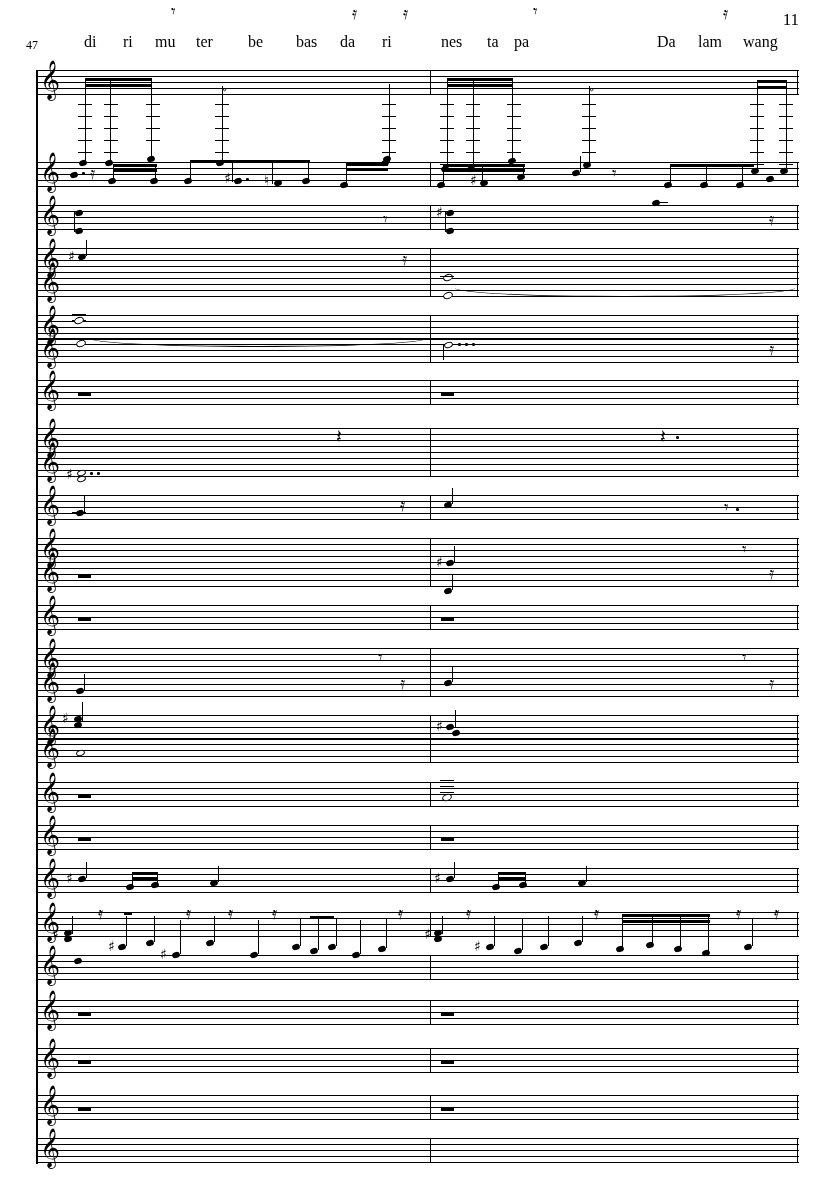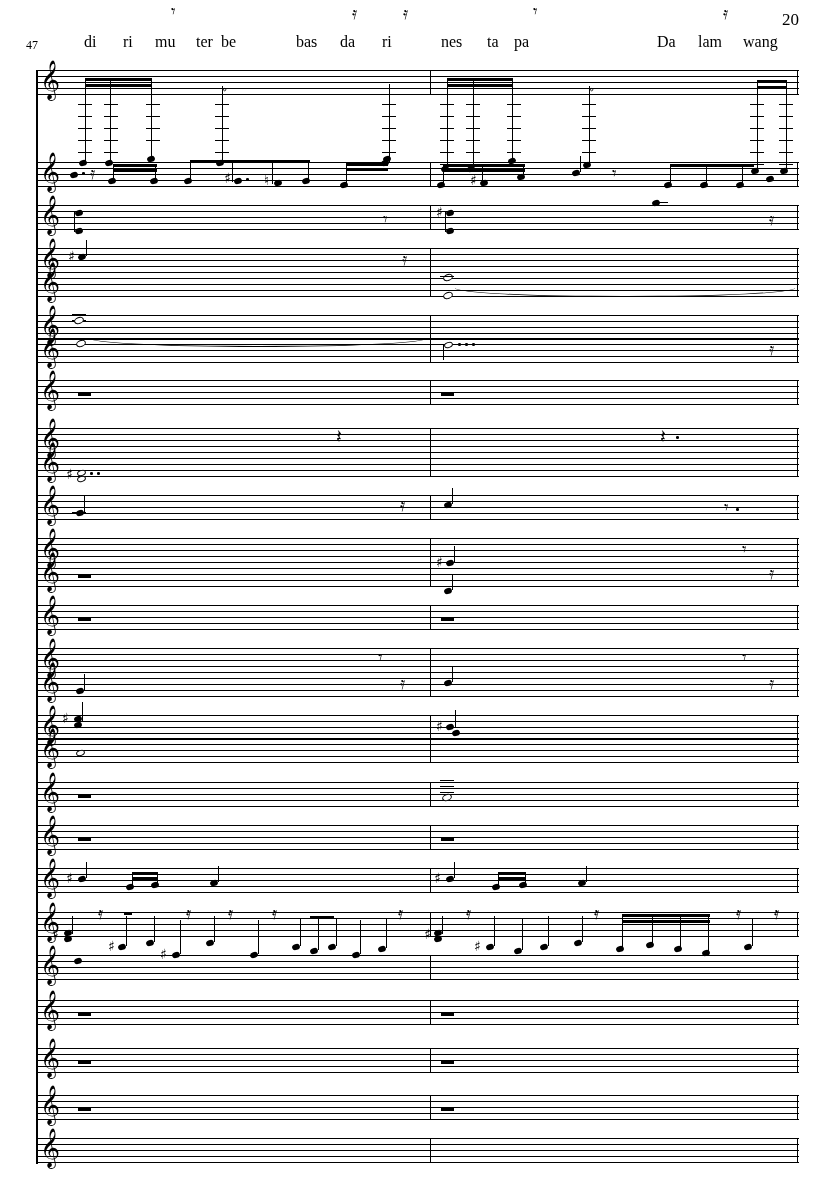--- a/index.html
+++ b/index.html
@@ -35,29 +35,29 @@
   .mrest{position:absolute;width:13px;height:4px;background:#000;}
   .acc{position:absolute;font-size:14px;line-height:12px;font-family:"DejaVu Sans",sans-serif;}
   .tiearc{position:absolute;height:8px;border-bottom:1.2px solid #000;border-radius:50%/0 0 100% 100%;}
   .flag{position:absolute;font-size:17px;line-height:12px;font-family:"DejaVu Sans",sans-serif;}
 </style>
 </head>
 <body>
 
 <div id="sheet">
 
-  <div class="page-num">20</div>
+  <div class="page-num">11</div>
   <div class="meas-num">47</div>
 
   <div class="lyrics">
     <span class="lyric" style="left:84px">di</span>
     <span class="lyric" style="left:123px">ri</span>
     <span class="lyric" style="left:155px">mu</span>
     <span class="lyric" style="left:196px">ter</span>
-    <span class="lyric" style="left:221px">be</span>
+    <span class="lyric" style="left:248px">be</span>
     <span class="lyric" style="left:296px">bas</span>
     <span class="lyric" style="left:340px">da</span>
     <span class="lyric" style="left:382px">ri</span>
     <span class="lyric" style="left:441px">nes</span>
     <span class="lyric" style="left:487px">ta</span>
     <span class="lyric" style="left:514px">pa</span>
     <span class="lyric" style="left:657px">Da</span>
     <span class="lyric" style="left:698px">lam</span>
     <span class="lyric" style="left:743px">wang</span>
   </div>

